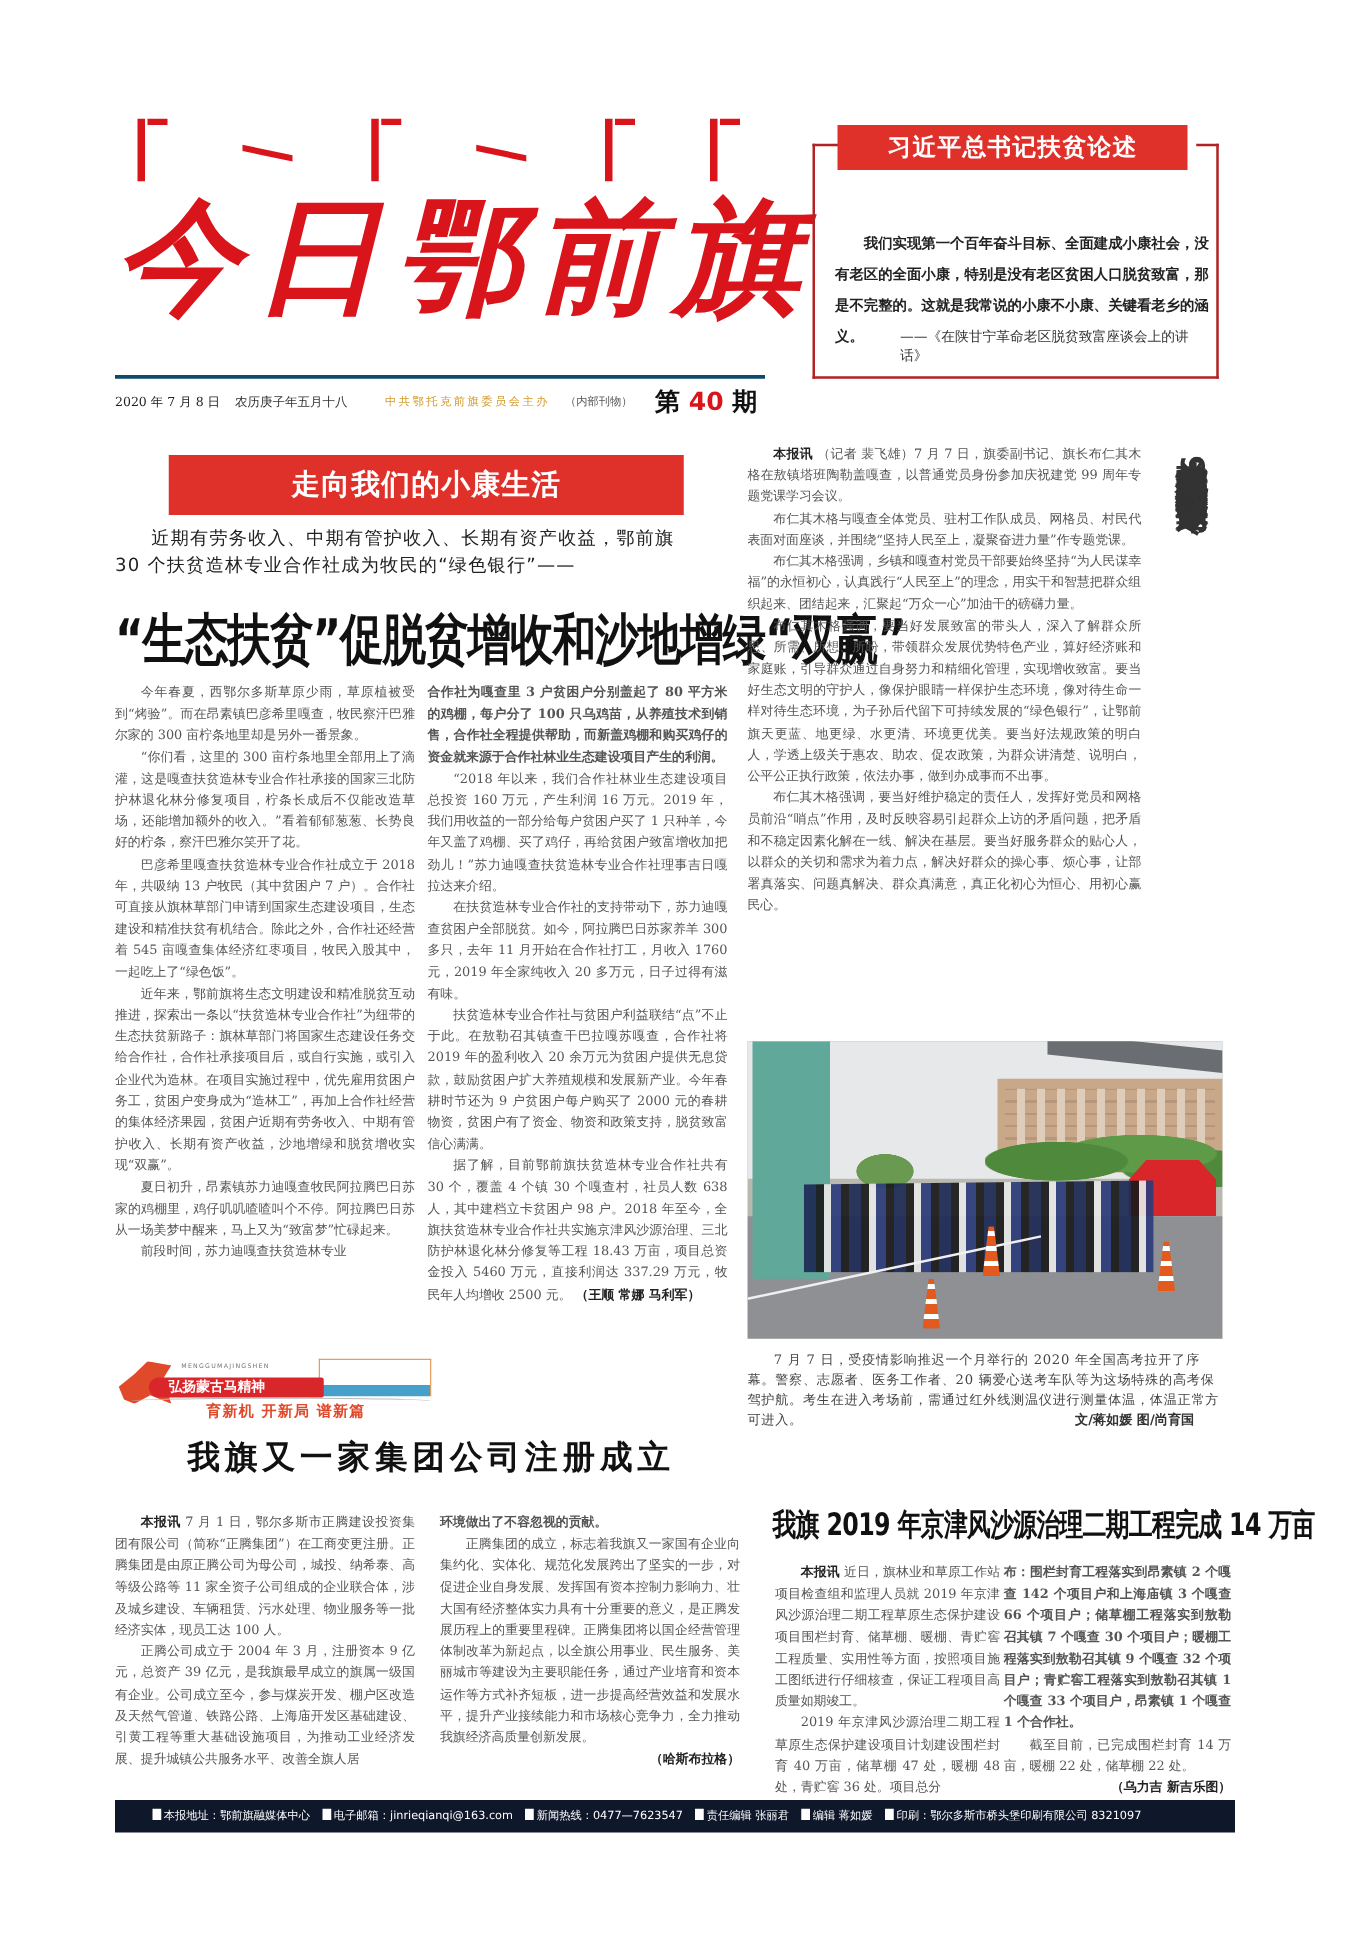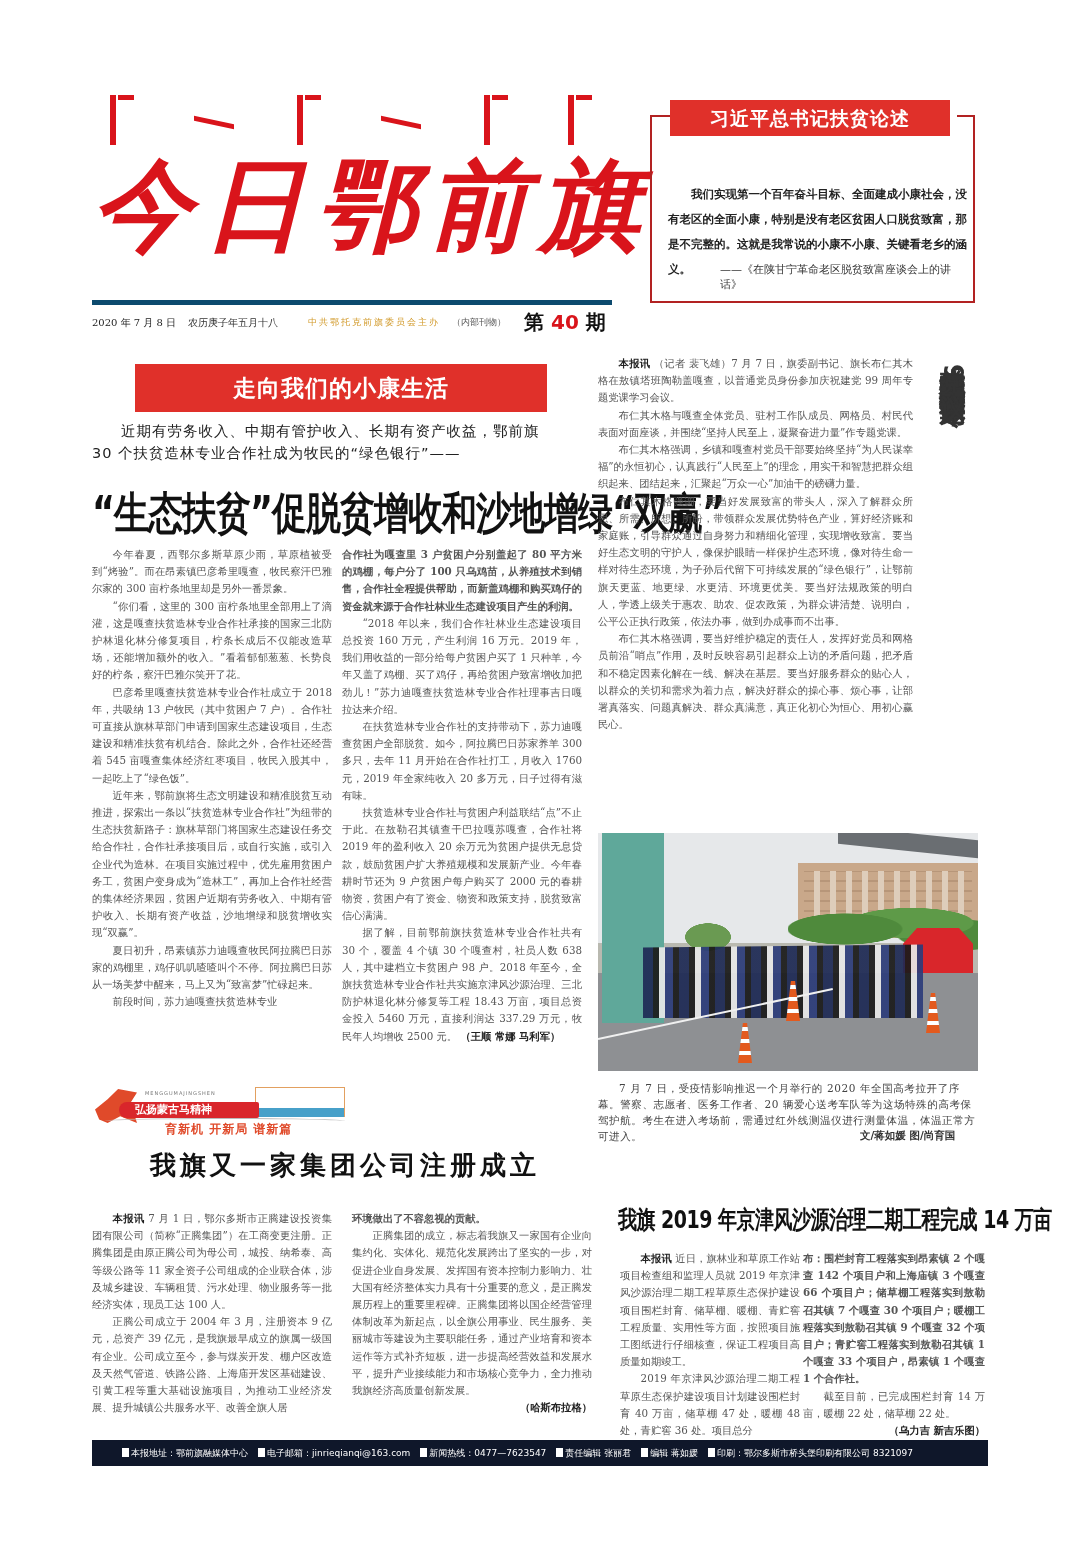--- a/index.html
+++ b/index.html
@@ -8,21 +8,21 @@
   .abs { position: absolute; }
 
   
   .mongol { left: 110px; top: 95px; width: 480px; height: 60px; display: flex; justify-content: space-between; align-items: flex-start; }
   .mongol span { display: block; width: 22px; height: 50px; border-left: 6px solid #d9141b; position: relative; }
   .mongol span.short { height: 18px; width: 40px; border-left: none; border-bottom: 5px solid #d9141b; transform: skewY(12deg); margin-top: 12px; }
   .mongol span::after { content: ""; position: absolute; left: 2px; top: 0; width: 16px; height: 5px; background: #d9141b; }
   .mongol span.short::after { display: none; }
   .mast-title { left: 92px; top: 150px; width: 520px; height: 110px; font-family: "DejaVu Serif", serif; font-weight: bold;
                 font-size: 100px; line-height: 110px; color: #d9141b; letter-spacing: 12px; font-style: italic; white-space: nowrap; }
-  .date-bar { left: 92px; top: 300px; width: 520px; height: 40px; border-top: 5px solid #0c4a6e; display: flex; align-items: center; gap: 12px; font-size: 10px; }
+  .date-bar { left: 92px; top: 300px; width: 520px; height: 40px; border-top: 3px solid #0c4a6e; display: flex; align-items: center; gap: 12px; font-size: 10px; }
   .date-bar .date { color: #222; }
   .date-bar .lunar { color: #333; }
   .date-bar .host { color: #d29a2b; font-size: 9px; margin-left: 18px; letter-spacing: 2px; }
   .date-bar .internal { color: #555; font-size: 9px; }
   .date-bar .issue { font-family: "DejaVu Sans", sans-serif; font-size: 20px; font-weight: bold; color: #111; margin-left: 6px; }
   .date-bar .issue b { color: #d9141b; }
 
   
   .quote-box { left: 650px; top: 115px; width: 325px; height: 188px; border: 2px solid #b22222; border-top: none; }
   .quote-box .top-rule-l { position: absolute; left: -2px; top: 0; width: 22px; height: 2px; background: #b22222; }
@@ -71,21 +71,21 @@
       clip-path: polygon(0 12%, 100% 8%, 100% 100%, 0 100%); }
   .photo .cone { position: absolute; width: 14px; height: 40px; background: repeating-linear-gradient(0deg, #e35a1e 0 8px, #fff 8px 12px); clip-path: polygon(35% 0, 65% 0, 100% 100%, 0 100%); }
   .photo .line { position: absolute; left: 0; top: 205px; width: 240px; height: 2px; background: #f0f0f0; transform: rotate(-12deg); transform-origin: left; }
 
   .caption { left: 598px; top: 1080px; width: 380px; font-size: 10.5px; line-height: 16px; color: #444; text-indent: 2em; letter-spacing: .6px; }
   .caption-credit { left: 860px; top: 1129px; font-family: "DejaVu Sans", sans-serif; font-size: 10.5px; font-weight: bold; color: #333; }
 
   
   .slogan { left: 95px; top: 1085px; width: 215px; height: 50px; }
   .slogan .horse { position: absolute; left: 0; top: 4px; width: 42px; height: 34px; background: #e04a2a; clip-path: polygon(0 60%, 30% 30%, 55% 0, 100% 10%, 85% 40%, 100% 100%, 60% 80%, 30% 100%, 10% 90%); }
-  .slogan .pill { position: absolute; left: 24px; top: 17px; width: 140px; height: 16px; background: #d9262b; border-radius: 8px 2px 2px 8px; color: #fff; font-family: Liberation Mono, monospace; font-weight: bold; font-size: 11px; line-height: 16px; padding-left: 16px; }
+  .slogan .pill { position: absolute; left: 24px; top: 17px; width: 140px; height: 16px; background: #d9262b; border-radius: 8px 2px 2px 8px; color: #fff; font-family: Liberation Sans, sans-serif; font-weight: bold; font-size: 11px; line-height: 16px; padding-left: 16px; }
   .slogan .city { position: absolute; left: 160px; top: 2px; width: 90px; height: 30px; border: 1px solid #e2a060; border-bottom: none; background: linear-gradient(0deg, #47a0c9 0 30%, transparent 30%); }
   .slogan .en { position: absolute; left: 50px; top: 5px; font-family: "DejaVu Sans", sans-serif; font-size: 5px; color: #777; letter-spacing: 1px; }
   .slogan .sub { position: absolute; left: 70px; top: 36px; font-family: "DejaVu Sans", sans-serif; font-weight: bold; font-size: 12px; color: #e04a2a; letter-spacing: 1px; white-space: nowrap; }
   .slogan .swoosh { position: absolute; left: 10px; top: 33px; width: 240px; height: 6px; border-top: 1px solid #bbb; border-radius: 50%; }
 
   .headline2 { left: 150px; top: 1148px; width: 380px; font-family: "DejaVu Serif", serif; font-weight: bold; font-size: 26px; letter-spacing: 4px; color: #111; white-space: nowrap; }
   .c2-col1 { left: 92px; top: 1210px; width: 240px; }
   .c2-col2 { left: 342px; top: 1210px; width: 240px; margin-left: 10px; }
 
   .headline3 { left: 618px; top: 1203px; width: 360px; font-family: "DejaVu Sans", sans-serif; font-weight: bold; font-size: 19px; color: #111; white-space: nowrap; transform: scaleY(1.3); transform-origin: left top; letter-spacing: -0.5px; }

